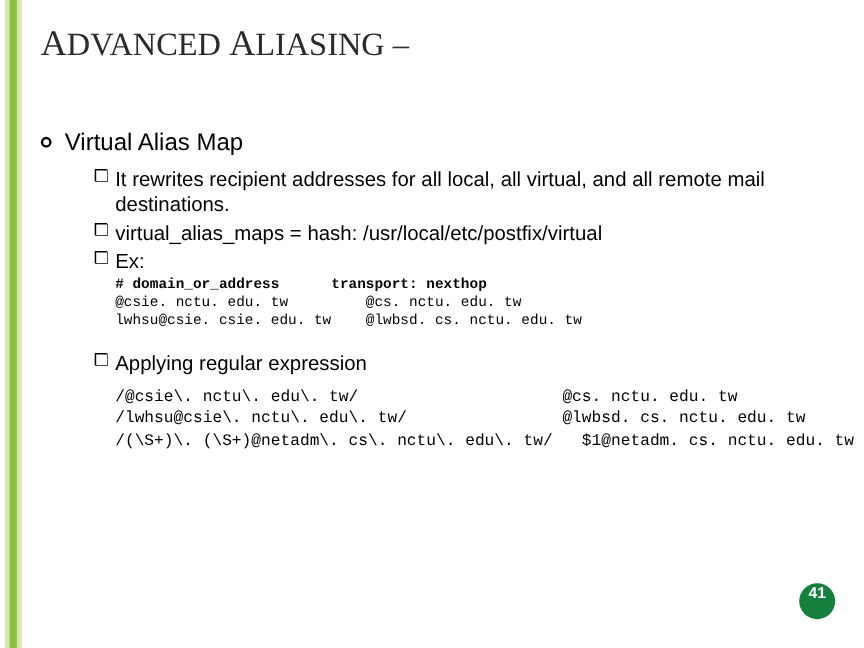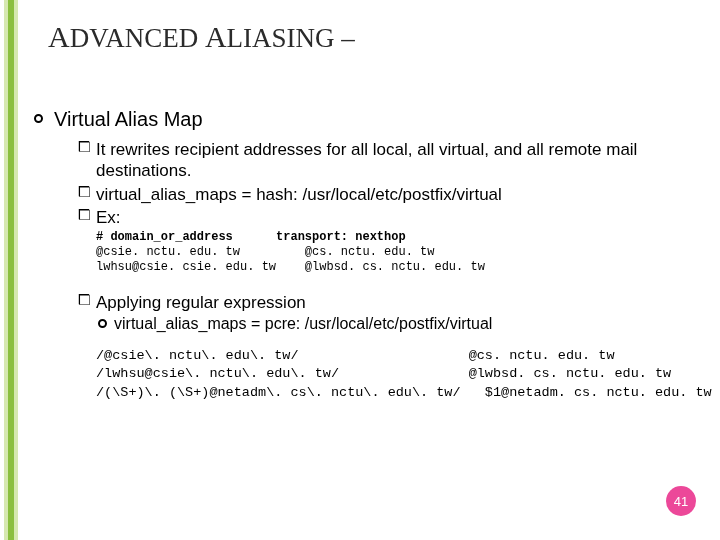--- a/index.html
+++ b/index.html
@@ -29,21 +29,21 @@
   .left-stripe-inner {
     position: absolute;
     left: 8px;
     top: 0;
     width: 6px;
     height: 540px;
     background: #8bbf3f;
   }
   .title {
     position: absolute;
-    left: 48px;
+    left: 34px;
     top: 18px;
     width: 640px;
     font-family: Georgia, 'Times New Roman', serif;
     color: #2b2b2b;
     font-size: 27px;
     line-height: 1.25;
   }
   .title .cap {
     font-size: 30px;
   }
@@ -126,27 +126,27 @@
     font-size: 13.5px;
     line-height: 1.35;
     white-space: pre;
   }
   .page-badge {
     position: absolute;
     right: 24px;
     bottom: 24px;
     width: 30px;
     height: 30px;
-    background: #ec4899;
+    background: #15803d;
     border-radius: 50%;
     display: flex;
-    align-items: center;
     justify-content: center;
     font-size: 13px;
     color: #fff;
+    font-weight: bold;
   }
 </style>
 </head>
 <body>
 
 <div class="slide">
   <div class="left-stripe-outer"></div>
   <div class="left-stripe-inner"></div>
 
   <div class="title">
@@ -167,21 +167,20 @@
     </div>
 
     <div class="mono-row mono-header"># domain_or_address      transport: nexthop</div>
     <div class="mono-row">@csie. nctu. edu. tw         @cs. nctu. edu. tw</div>
     <div class="mono-row">lwhsu@csie. csie. edu. tw    @lwbsd. cs. nctu. edu. tw</div>
 
     <div class="lvl2-block" style="margin-top:17px">
       <div class="lvl2">Applying regular expression</div>
     </div>
 
-    <div class="lvl3">virtual_alias_maps = pcre: /usr/local/etc/postfix/virtual</div>
 
     <div style="height:8px"></div>
 
     <div class="mono-row-sm">/@csie\. nctu\. edu\. tw/                     @cs. nctu. edu. tw</div>
     <div class="mono-row-sm">/lwhsu@csie\. nctu\. edu\. tw/                @lwbsd. cs. nctu. edu. tw</div>
     <div class="mono-row-sm">/(\S+)\. (\S+)@netadm\. cs\. nctu\. edu\. tw/   $1@netadm. cs. nctu. edu. tw</div>
   </div>
 
   <div class="page-badge">
     <span>41</span>

